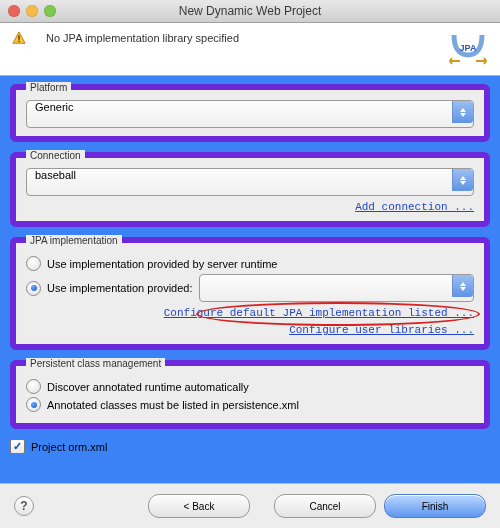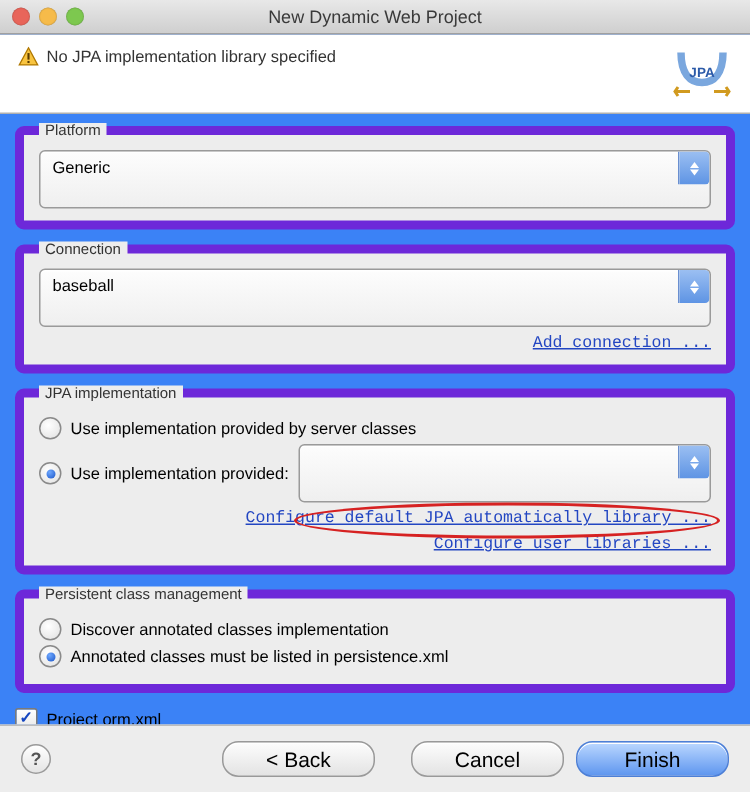--- a/index.html
+++ b/index.html
@@ -4,46 +4,46 @@
 <style>
 html,body{margin:0;padding:0;font-family:"Lucida Grande","Helvetica Neue",Arial,sans-serif;font-size:11px;color:#000;background:#ededed;}
 .window{width:500px;height:528px;background:#3b82f6;display:flex;flex-direction:column;box-sizing:border-box;}
 .titlebar{height:22px;background:linear-gradient(#e8e8e8,#cfcfcf);border-bottom:1px solid #a0a0a0;display:flex;align-items:center;position:relative;}
 .traffic{display:flex;gap:6px;padding-left:8px;}
 .tl{width:12px;height:12px;border-radius:50%;box-shadow:inset 0 0 1px rgba(0,0,0,.4);}
 .title{position:absolute;left:0;right:0;text-align:center;font-size:12px;color:#3a3a3a;pointer-events:none;}
 .banner{background:#fff;border-bottom:1px solid #b0b0b0;padding:8px 12px 10px 12px;display:flex;}
 .banner-left{flex:1;}
 .banner-title{font-weight:bold;font-size:12px;margin-bottom:3px;}
-.banner-msg{display:flex;align-items:center;gap:5px;color:#333;}
+.banner-msg{display:flex;align-items:center;gap:20px;color:#333;}
 .warn-icon{width:14px;height:14px;}
 .jpa-icon{width:40px;height:34px;margin-left:8px;}
 .body{flex:1;padding:8px 10px 6px 10px;overflow:hidden;}
 .group{border:6px solid #6d28d9;border-radius:6px;margin-bottom:10px;padding:10px 10px 8px 10px;position:relative;background:#ededed;}
 .group-title{position:absolute;top:-8px;left:10px;background:#ededed;padding:0 4px;font-size:10px;color:#333;}
-.combo{display:flex;align-items:center;height:22px;background:linear-gradient(#fdfdfd,#efefef);border:1px solid #9a9a9a;border-radius:4px;padding:0 0 15px 8px;box-shadow:0 1px 0 #fff inset;}
+.combo{display:flex;height:22px;background:linear-gradient(#fdfdfd,#efefef);border:1px solid #9a9a9a;border-radius:4px;padding:0 0 4px 8px;box-shadow:0 1px 0 #fff inset;}
 .combo-text{flex:1;font-size:11px;color:#000;}
 .combo-btn{width:20px;height:100%;background:linear-gradient(#9bbff2,#5e94e4);border-left:1px solid #6a8fd0;border-radius:0 3px 3px 0;display:flex;flex-direction:column;align-items:center;justify-content:center;gap:1px;}
 .tri-up{width:0;height:0;border-left:3px solid transparent;border-right:3px solid transparent;border-bottom:4px solid #fff;}
 .tri-down{width:0;height:0;border-left:3px solid transparent;border-right:3px solid transparent;border-top:4px solid #fff;}
 .right-link{text-align:right;margin-top:4px;}
 .link{color:#2346c2;text-decoration:underline;cursor:pointer;font-size:11px;font-family:Liberation Mono, monospace;}
 .radio-row{display:flex;align-items:center;gap:6px;margin:3px 0;}
 .radio{width:13px;height:13px;border-radius:50%;border:1px solid #8a8a8a;background:radial-gradient(circle at 40% 35%,#fff,#e0e0e0);display:flex;align-items:center;justify-content:center;flex-shrink:0;}
 .radio.checked::after{content:"";width:6px;height:6px;border-radius:50%;background:radial-gradient(circle at 35% 30%,#6ea8ff,#1c56c8);}
 .impl-row{display:flex;align-items:center;gap:6px;margin:3px 0;}
 .impl-row .combo{flex:1;}
 .check-row{display:flex;align-items:center;gap:6px;margin-top:2px;}
 .checkbox{width:13px;height:13px;border:1px solid #7a7a7a;border-radius:2px;background:linear-gradient(#fff,#e8e8e8);display:flex;align-items:center;justify-content:center;}
 .checkbox.checked::after{content:"✓";font-size:11px;color:#1546c0;font-weight:bold;line-height:1;}
 .ellipse{position:absolute;border:2px solid #d62222;border-radius:50%;pointer-events:none;}
 .footer{border-top:1px solid #bcbcbc;background:#ededed;padding:10px 14px;display:flex;align-items:center;}
 .help{width:18px;height:18px;border:1px solid #9a9a9a;border-radius:50%;background:linear-gradient(#fff,#e4e4e4);display:flex;align-items:center;justify-content:center;color:#555;font-weight:bold;font-size:12px;}
 .footer-spacer{flex:1;}
-.btn{height:22px;min-width:72px;padding:0 14px;border:1px solid #999;border-radius:11px;background:linear-gradient(#fdfdfd,#e3e3e3);font-size:14px;color:#000;margin-left:8px;display:flex;align-items:center;justify-content:center;box-shadow:0 1px 0 #fff inset;}
+.btn{height:22px;min-width:72px;padding:0 14px;border:1px solid #999;border-radius:11px;background:linear-gradient(#fdfdfd,#e3e3e3);font-size:10px;color:#000;margin-left:8px;display:flex;align-items:center;justify-content:center;box-shadow:0 1px 0 #fff inset;}
 .btn.disabled{color:#9a9a9a;}
 .btn.default{background:linear-gradient(#bcd8ff,#5e96ef);border-color:#4d7fd6;color:#000;}
 </style>
 </head>
 <body>
 
 <div class="window">
 
   <div class="titlebar">
     <div class="traffic">
@@ -97,47 +97,47 @@
       </div>
       <div class="right-link">
         <span class="link">Add connection ...</span>
       </div>
     </div>
 
     <div class="group" style="position:relative;">
       <div class="group-title">JPA implementation</div>
       <div class="radio-row">
         <div class="radio"></div>
-        <span>Use implementation provided by server classes</span>
+        <span>Use implementation provided by server runtime</span>
       </div>
       <div class="impl-row">
         <div class="radio checked"></div>
         <span>Use implementation provided:</span>
         <div class="combo">
           <span class="combo-text"></span>
           <div class="combo-btn">
               <div class="tri-up"></div>
               <div class="tri-down"></div>
             </div>
         </div>
       </div>
       <div class="right-link" style="position:relative;">
-        <span class="link">Configure default JPA automatically library ...</span>
+        <span class="link">Configure default JPA implementation listed ...</span>
         <div class="ellipse" style="right:-6px;top:-4px;width:280px;height:20px;"></div>
       </div>
       <div class="right-link">
         <span class="link">Configure user libraries ...</span>
       </div>
     </div>
 
     <div class="group">
       <div class="group-title">Persistent class management</div>
       <div class="radio-row">
         <div class="radio"></div>
-        <span>Discover annotated classes implementation</span>
+        <span>Discover annotated runtime automatically</span>
       </div>
       <div class="radio-row">
         <div class="radio checked"></div>
         <span>Annotated classes must be listed in persistence.xml</span>
       </div>
     </div>
 
     <div class="check-row">
       <div class="checkbox checked"></div>
       <span>Project orm.xml</span>

